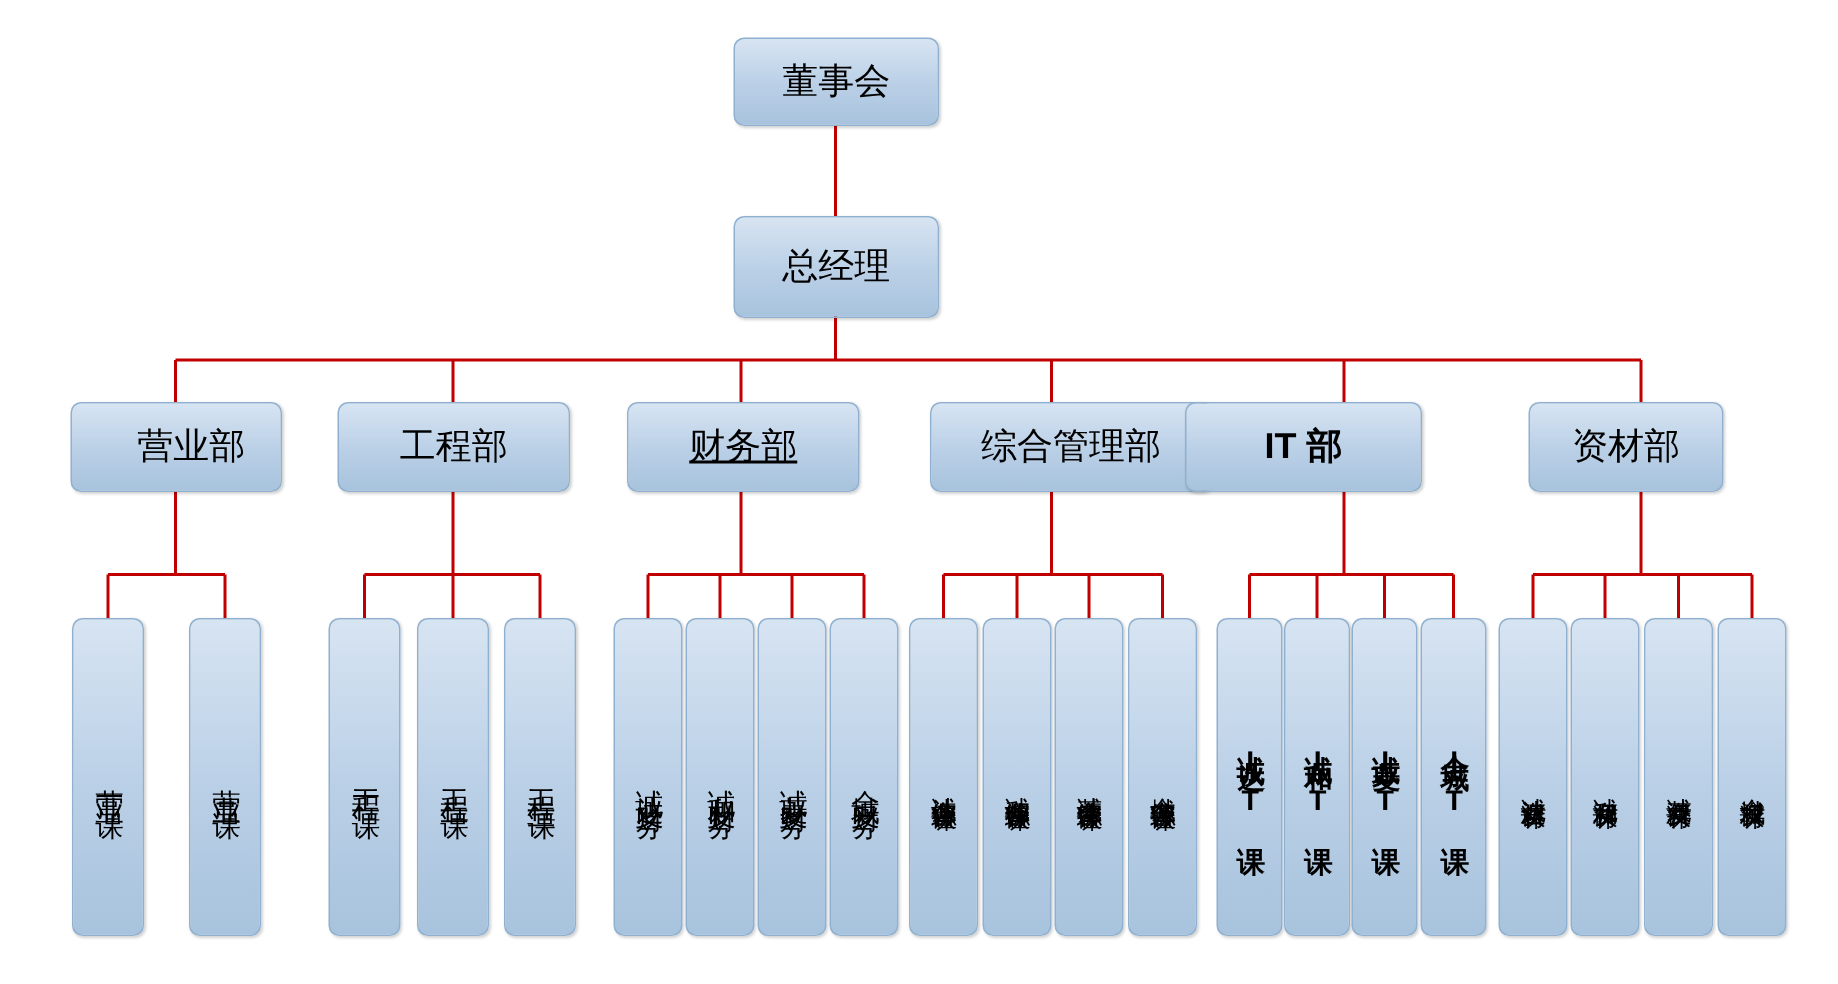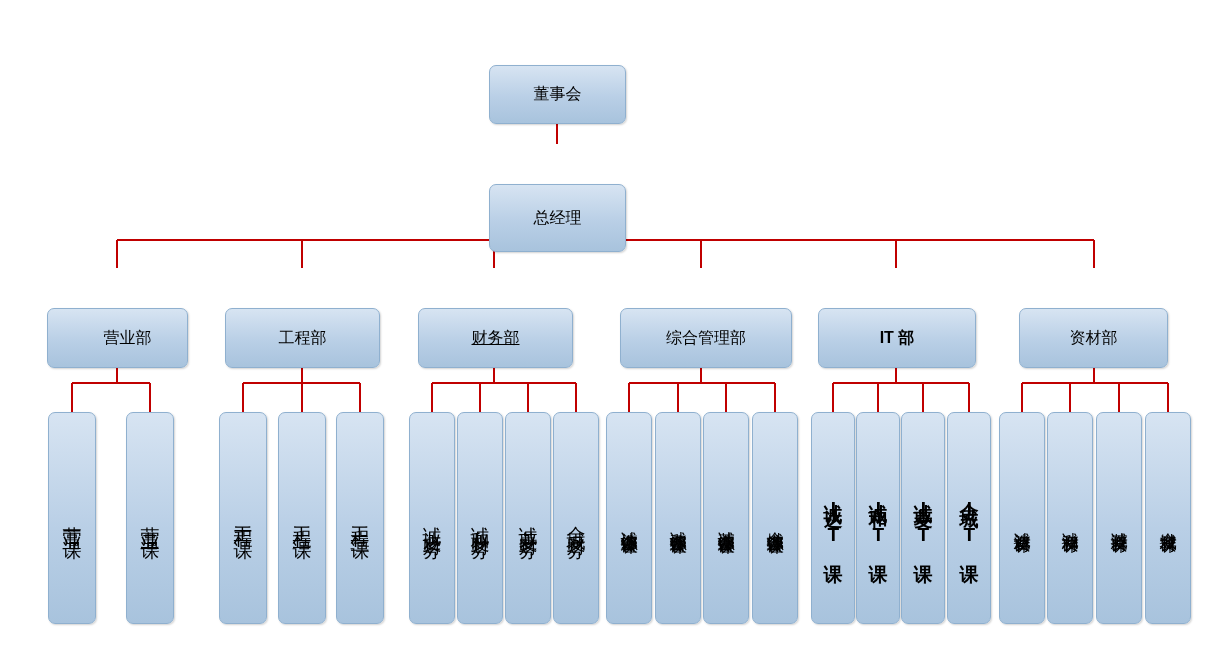--- a/index.html
+++ b/index.html
@@ -33,22 +33,21 @@
     color: #000000;
     display: flex;
     align-items: center;
     justify-content: center;
     text-align: center;
     box-shadow: 1px 1px 2px rgba(0,0,0,0.18);
     font-size: 20px;
     line-height: 1.15;
   }
   .node.h {
-    font-size: 16px;
-    margin-top: 40px;
+    font-size: 24px;
   }
   .node.vert {
     writing-mode: vertical-rl;
     text-orientation: upright;
     letter-spacing: 5px;
     font-size: 19px;
     padding-top: 6px;
   }
   .node.vert.small {
     font-size: 17px;
@@ -131,27 +130,27 @@
 
   <div class="node h" style="left:47px; top:268px; width:141px; height:60px;padding-left:20px;">
     <span class="label-inner">营业部</span>
   </div>
   <div class="node h" style="left:225px; top:268px; width:155px; height:60px;">
     <span class="label-inner">工程部</span>
   </div>
   <div class="node h" style="left:418px; top:268px; width:155px; height:60px;text-decoration:underline;">
     <span class="label-inner">财务部</span>
   </div>
-  <div class="node h" style="left:620px; top:268px; width:172px; height:60px;">
+  <div class="node h" style="left:620px; top:268px; width:188px; height:60px;">
     <span class="label-inner">综合管理部</span>
   </div>
-  <div class="node h bold" style="left:818px; top:268px; width:158px; height:60px;">
+  <div class="node h bold" style="left:790px; top:268px; width:158px; height:60px;">
     <span class="label-inner">IT  部</span>
   </div>
-  <div class="node h" style="left:1019px; top:268px; width:149px; height:60px;">
+  <div class="node h" style="left:1019px; top:268px; width:130px; height:60px;">
     <span class="label-inner">资材部</span>
   </div>
 
   <div class="node vert" style="left:48px; top:412px; width:48px; height:212px;">
     <span class="label-inner">营业一课</span>
   </div>
   <div class="node vert" style="left:126px; top:412px; width:48px; height:212px;">
     <span class="label-inner">营业二课</span>
   </div>
 

